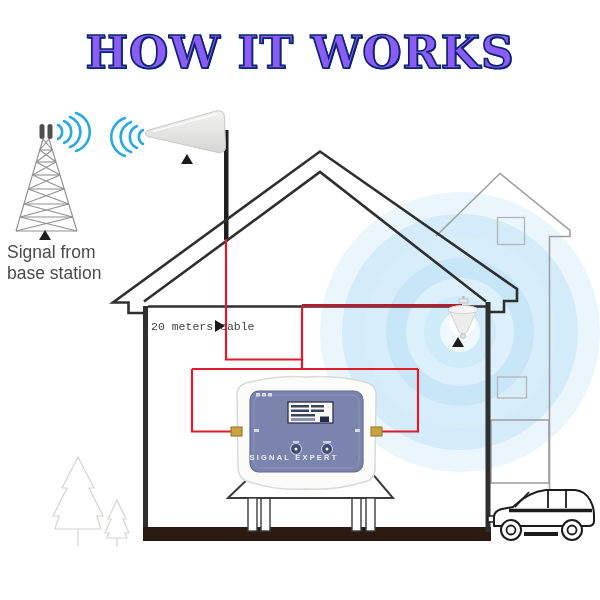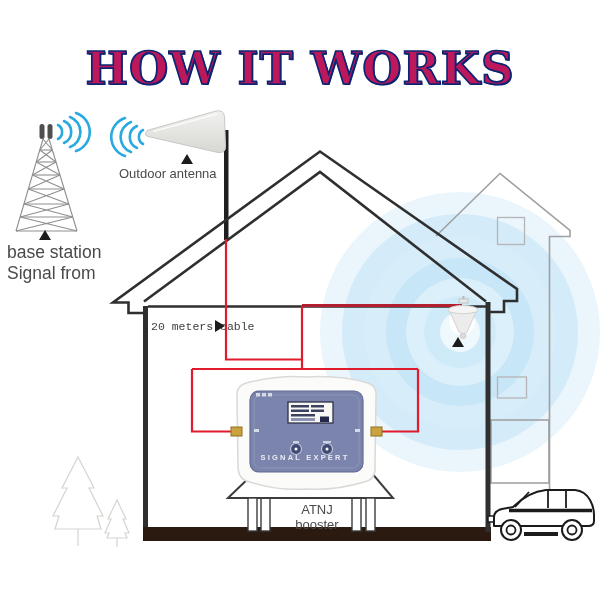--- a/index.html
+++ b/index.html
@@ -1,29 +1,29 @@
 <!DOCTYPE html>
 <html><head>
 <meta charset="utf-8">
 <style>
   html,body{margin:0;padding:0;background:#ffffff;}
   .stage{position:relative;width:600px;height:600px;background:#ffffff;overflow:hidden;
          font-family:"Liberation Sans",sans-serif;}
-  .title{position:absolute;left:0;right:0;top:42px;text-align:center;
+  .title{position:absolute;left:0;right:0;top:26px;text-align:center;
          font-family:"DejaVu Serif","Liberation Serif",serif;
          font-weight:bold;font-size:45px;letter-spacing:1px;
-         color:#be185d;-webkit-text-stroke:1.7px #0d2472;
+         color:#8b5cf6;-webkit-text-stroke:1.7px #0d2472;
          text-shadow:1px 1px 0 #0d2472;}
   .lbl{position:absolute;color:#4a4a4a;line-height:1.18;}
   .lbl-base{left:7px;top:242px;font-size:17.5px;}
   .lbl-outdoor{left:119px;top:166px;font-size:13px;}
   .lbl-cable{left:151px;top:320px;font-size:11.5px;color:#3f3f3f;font-family:Liberation Mono, monospace;}
   .lbl-indoor{left:433px;top:349px;font-size:13.5px;}
   .lbl-booster{left:276px;top:502px;width:82px;text-align:center;font-size:13px;}
-  .lbl-brand{left:249px;top:454px;width:112px;text-align:center;
+  .lbl-brand{left:238px;top:454px;width:112px;text-align:center;
              font-size:7.5px;font-weight:bold;letter-spacing:2.2px;color:#e9ebf4;}
   .tri-up{position:absolute;width:0;height:0;
           border-left:6px solid transparent;border-right:6px solid transparent;
           border-bottom:10px solid #1c1c1c;}
   .tri-right{position:absolute;width:0;height:0;
           border-top:6px solid transparent;border-bottom:6px solid transparent;
           border-left:10px solid #1c1c1c;}
   svg{position:absolute;left:0;top:0;}
 </style>
 </head>
@@ -183,32 +183,27 @@
       <circle cx="511" cy="530" r="10" stroke-width="2"></circle>
       <circle cx="511" cy="530" r="4.5" stroke-width="1.8"></circle>
       <circle cx="572" cy="530" r="10" stroke-width="2"></circle>
       <circle cx="572" cy="530" r="4.5" stroke-width="1.8"></circle>
     </g>
   </svg>
 
   <div class="title">HOW IT WORKS</div>
 
   <div class="lbl lbl-base">
+    <div>Signal from</div>
     <div>base station</div>
-    <div>Signal from</div>
   </div>
   <div class="tri-up" style="left:39px;top:230px;"></div>
 
-  <div class="lbl lbl-outdoor">Outdoor antenna</div>
   <div class="tri-up" style="left:181px;top:154px;"></div>
 
   <div class="lbl lbl-cable">20 meters cable</div>
   <div class="tri-right" style="left:215px;top:320px;"></div>
 
   <div class="tri-up" style="left:452px;top:337px;"></div>
 
-  <div class="lbl lbl-booster">
-    <div>ATNJ</div>
-    <div>booster</div>
-  </div>
 
   <div class="lbl lbl-brand">SIGNAL EXPERT</div>
 </div>
 
 </body></html>

